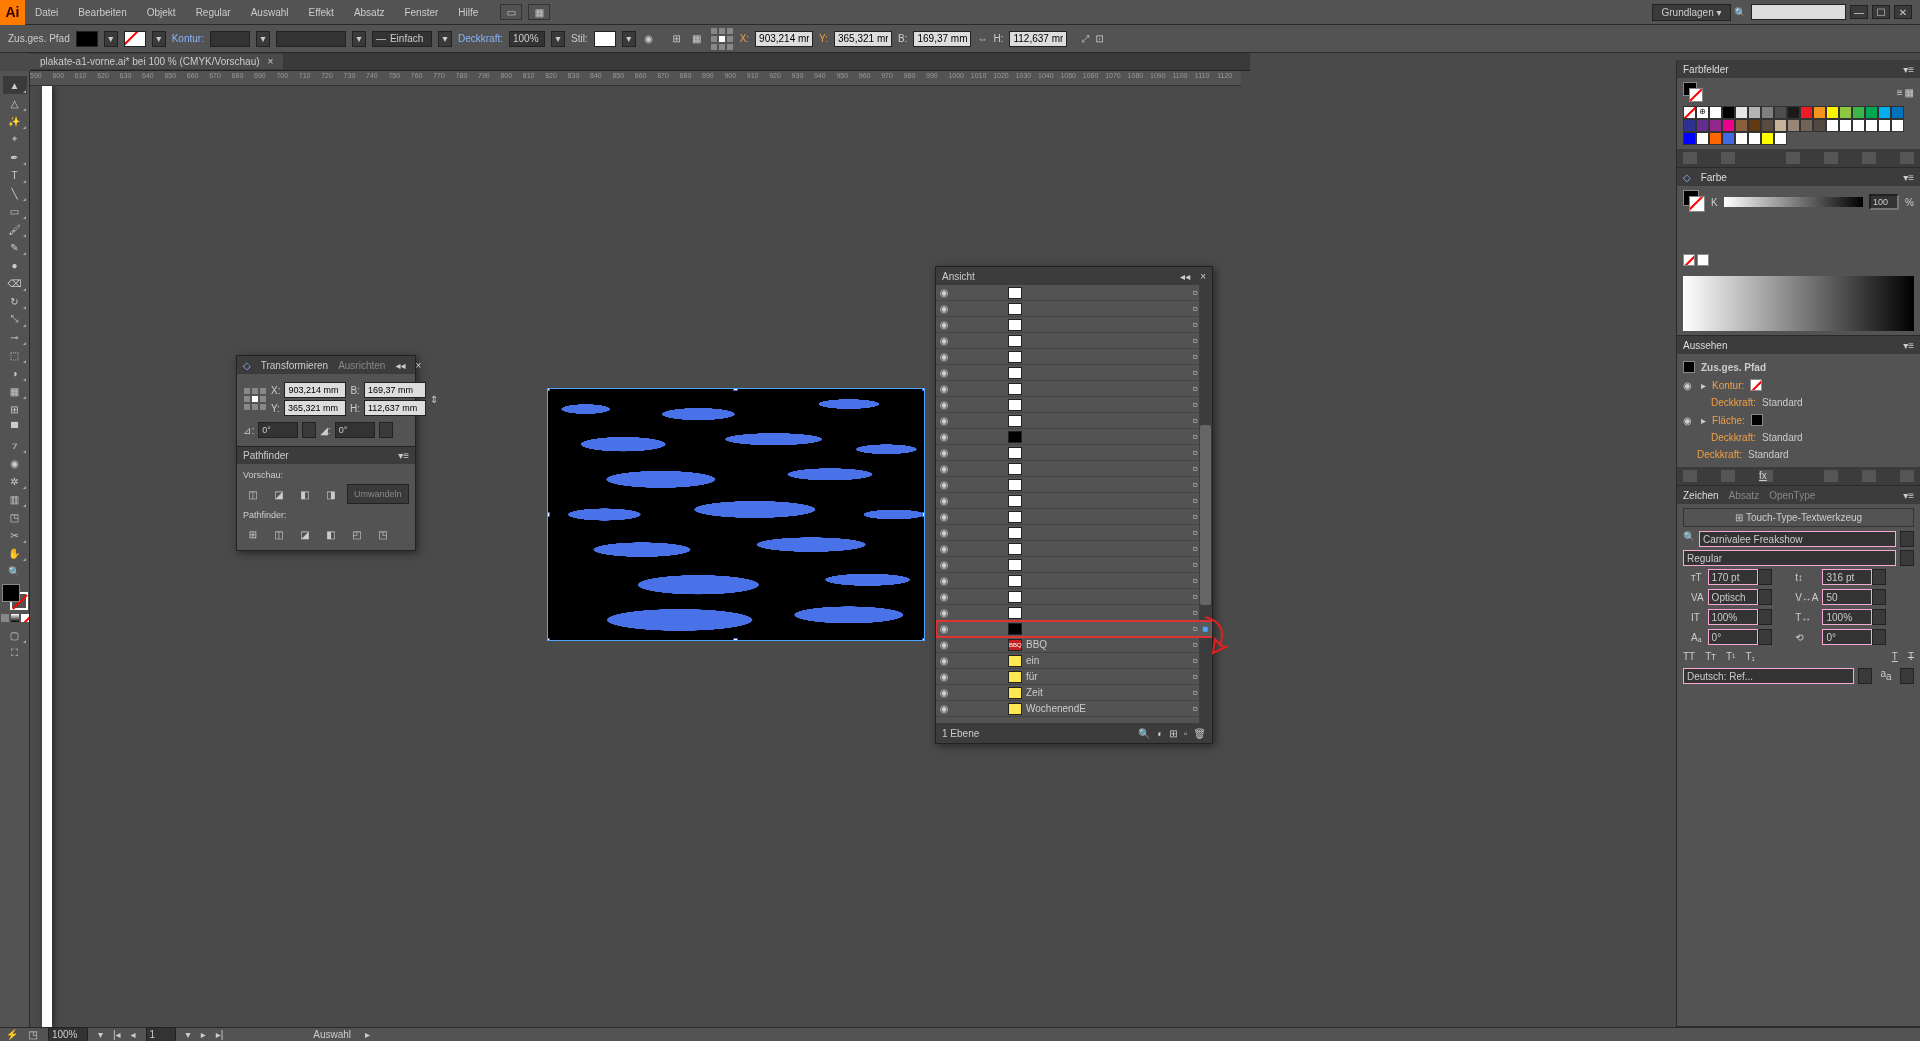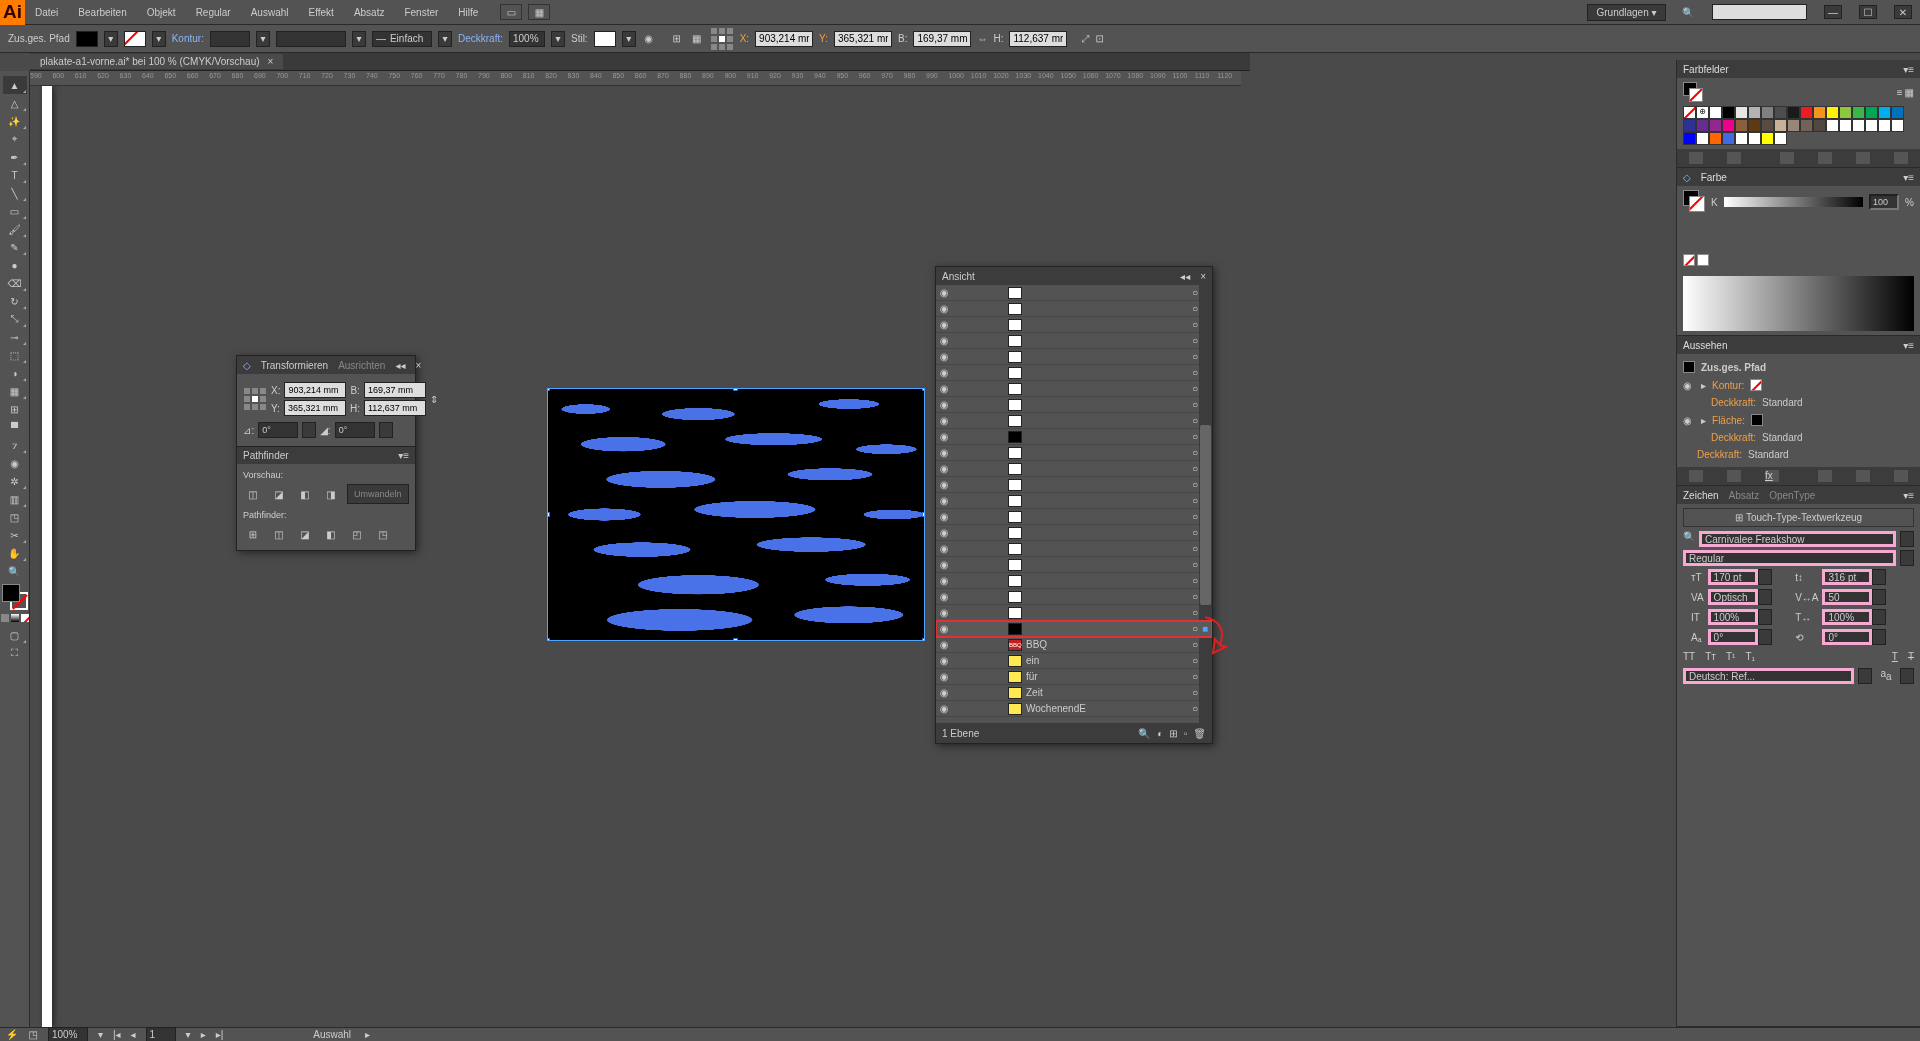--- a/index.html
+++ b/index.html
@@ -1,20 +1,20 @@
 <!DOCTYPE html>
 <html><head>
 <meta charset="utf-8">
 <style>
 * { margin:0; padding:0; box-sizing:border-box; font-family:"Segoe UI",Tahoma,sans-serif; font-size:10px; color:#ccc; user-select:none; }
 body { background:#4a4a4a; width:1920px; height:1041px; position:relative; overflow:hidden; }
 .menubar { height:25px; background:#535353; display:flex; align-items:center; border-bottom:1px solid #2a2a2a; }
-.ai-logo { width:25px; height:25px; background:#ff7c00; color:#330000; display:flex; align-items:center; justify-content:center; font-weight:bold; font-size:19px; }
+.ai-logo { width:25px; height:25px; background:#ff7c00; color:#330000; display:flex; align-items:center; justify-content:center; font-weight:bold; font-size:14px; }
 .menu-item { padding:0 10px; height:25px; display:flex; align-items:center; cursor:pointer; }
-.menubar-right { margin-left:auto; display:flex; align-items:center; gap:17px; padding-right:8px; }
+.menubar-right { margin-left:auto; display:flex; align-items:center; gap:4px; padding-right:8px; }
 .workspace-sel { background:#3a3a3a; padding:2px 8px; border:1px solid #222; }
 .search-box { background:#ddd; width:95px; height:16px; border:1px solid #222; }
 .win-btn { width:18px; height:14px; background:#3a3a3a; border:1px solid #222; display:flex; align-items:center; justify-content:center; }
 .control-bar { height:28px; background:#535353; display:flex; align-items:center; gap:6px; padding:0 8px; border-bottom:1px solid #2a2a2a; font-size:9px; }
 .ctrl-swatch { width:22px; height:16px; border:1px solid #222; }
 .ctrl-dd { width:14px; height:16px; background:#3a3a3a; border:1px solid #222; display:flex; align-items:center; justify-content:center; }
 .ctrl-input { background:#333; border:1px solid #222; padding:1px 3px; color:#ccc; height:16px; }
 .tab-bar { height:18px; background:#3a3a3a; display:flex; align-items:center; border-bottom:1px solid #222; margin-left:30px; width:1220px; }
 .doc-tab { background:#4a4a4a; padding:2px 10px; font-size:9px; color:#ddd; display:flex; align-items:center; gap:8px; }
 .ruler-h { height:15px; background:#535353; margin-left:30px; width:1211px; position:relative; overflow:hidden; border-bottom:1px solid #333; }
@@ -58,21 +58,21 @@
 .panel-body { background:#535353; padding:4px 6px; }
 .swatch-row { display:flex; flex-wrap:wrap; gap:0; }
 .swatch { width:13px; height:13px; border:1px solid #333; }
 .color-k { display:flex; align-items:center; gap:6px; margin:4px 0; }
 .k-slider { flex:1; height:10px; background:linear-gradient(to right,#fff,#000); }
 .k-val { width:30px; background:#333; padding:1px 2px; font-size:9px; }
 .spectrum { height:55px; background:linear-gradient(to right,#fff,#000); margin-top:10px; }
 .appear-row { display:flex; align-items:center; gap:6px; padding:3px 0; font-size:9px; }
 .appear-row .lbl { color:#f0a048; }
 .char-grid { display:grid; grid-template-columns:auto 1fr auto 1fr; gap:4px; align-items:center; font-size:9px; margin:3px 8px; }
-.char-input { background:#333; border:3px solid #f9a8d4; padding:1px 3px; color:#ccc; height:16px; width:50px; }
+.char-input { background:#333; border:1px solid #f9a8d4; padding:1px 3px; color:#ccc; height:16px; width:50px; }
 .dd { width:14px; height:16px; background:#3a3a3a; border:1px solid #222; }
 .status-bar { position:absolute; bottom:0; left:0; right:0; height:14px; background:#535353; border-top:1px solid #2a2a2a; display:flex; align-items:center; padding:0 6px; font-size:9px; gap:10px; }
 .panel-float { position:absolute; background:#535353; border:1px solid #222; box-shadow:2px 2px 8px rgba(0,0,0,.5); }
 .pf-header { height:18px; background:#3c3c3c; display:flex; align-items:center; padding:0 6px; font-size:9px; gap:10px; }
 .pf-close { margin-left:auto; cursor:pointer; }
 .transform-body { padding:6px; }
 .tf-row { display:flex; align-items:center; gap:4px; margin:2px 0; font-size:9px; }
 .tf-input { background:#ddd; color:#000; border:1px solid #222; padding:1px 3px; width:62px; height:16px; font-size:9px; }
 .pf-icon { width:20px; height:20px; display:inline-flex; align-items:center; justify-content:center; }
 .layers-panel { position:absolute; left:935px; top:266px; width:278px; height:478px; background:#535353; border:1px solid #222; box-shadow:2px 2px 8px rgba(0,0,0,.5); }
@@ -86,21 +86,21 @@
 .layer-thumb.black { background:#000; }
 .layer-thumb.bbq { background:#c02020; color:#fff; font-size:6px; text-align:center; line-height:10px; }
 .layer-thumb.txt { background:#ffe850; }
 .layer-name { flex:1; overflow:hidden; }
 .layer-target { width:14px; text-align:center; }
 .layers-footer { height:20px; background:#3c3c3c; display:flex; align-items:center; padding:0 6px; font-size:9px; gap:6px; }
 .red-arrow { position:absolute; left:1200px; top:615px; width:30px; height:40px; }
 .red-arrow svg { width:30px; height:40px; }
 .scroll-v { position:absolute; right:0; top:0; width:13px; height:100%; background:#3c3c3c; }
 .scroll-thumb { position:absolute; width:11px; left:1px; background:#666; border-radius:2px; }
-.mini-icons { display:flex; gap:24px; padding:3px 12px; background:#3c3c3c;text-decoration:underline; }
+.mini-icons { display:flex; gap:24px; padding:3px 6px; background:#3c3c3c;text-decoration:underline; }
 .mini-icons span { width:14px; height:12px; background:#555; display:inline-block; }
 .ref-point { width:24px; height:24px; display:grid; grid-template-columns:repeat(3,6px); grid-template-rows:repeat(3,6px); gap:2px; padding:1px; }
 .ref-point span { background:#888; }
 .ref-point span.active { background:#fff; }
 input { font-family:inherit; }
 .none-swatch { background:#fff; position:relative; overflow:hidden; }
 .none-swatch::after { content:""; position:absolute; width:20px; height:2px; background:red; transform:rotate(-45deg); top:5px; left:-4px; }
 </style>
 </head>
 <body>

